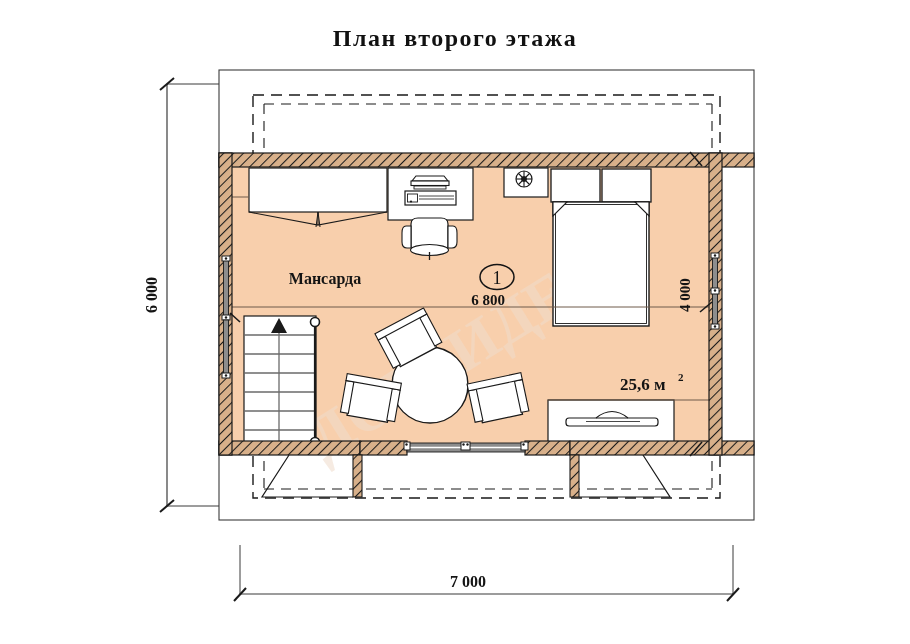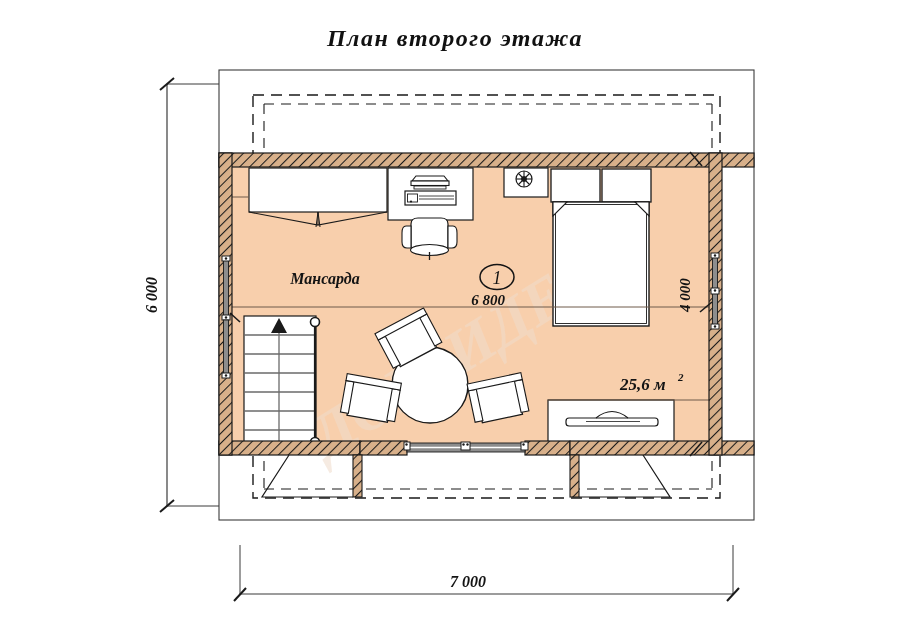--- a/index.html
+++ b/index.html
@@ -13,21 +13,20 @@
     height: 644px;
     position: relative;
     overflow: hidden;
     font-family: "Liberation Serif", "DejaVu Serif", serif;
   }
   #plan-root {
     position: absolute;
     left: 0; top: 0;
     width: 910px;
     height: 644px;
-    font-style: italic;
   }
   svg { display: block; }
   .txt { font-family: "Liberation Serif", "DejaVu Serif", serif; }
 </style>
 </head>
 <body>
 
 <div id="plan-root">
 <svg width="910" height="644" viewBox="0 0 910 644" xmlns="http://www.w3.org/2000/svg">
 

